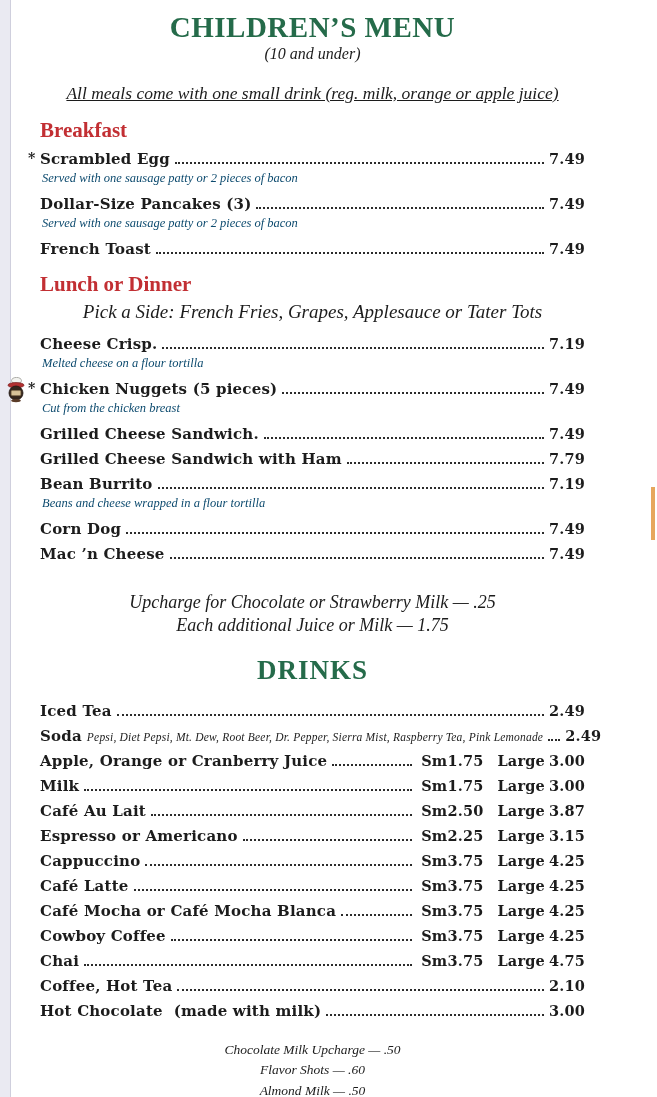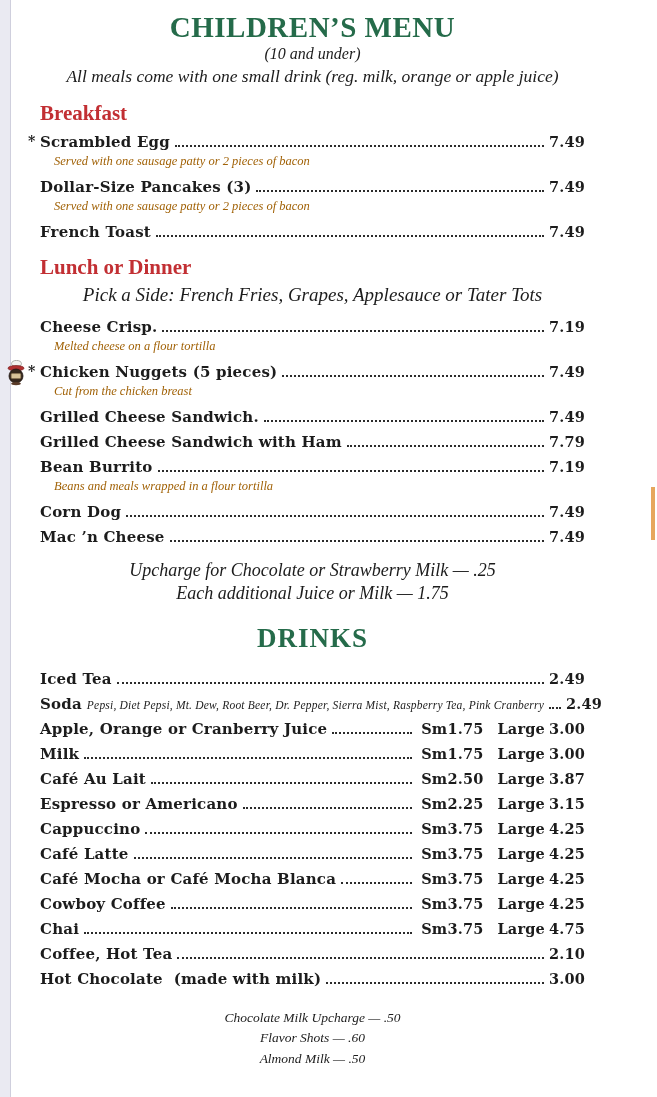--- a/index.html
+++ b/index.html
@@ -7,46 +7,46 @@
         font-family:"Liberation Serif",serif;color:#1c1c1c;}
   .edge-left{position:absolute;left:0;top:0;width:10px;height:100%;
              background:#eaeaf2;border-right:1px solid #cfcfdd;}
   .edge-right-tick{position:absolute;left:651px;top:487px;width:4px;height:53px;background:#e6a75c;}
   .content{position:relative;margin:0 72px 0 40px;padding-top:12px;}
 
   
   .menu-header{text-align:center;}
   .menu-title{color:var(--green);font:bold 29px "Liberation Serif",serif;letter-spacing:.5px;line-height:1.1;}
   .menu-subtitle{font:italic 16px "Liberation Serif",serif;margin-top:1px;}
-  .menu-note{font:italic 17.5px "Liberation Serif",serif;margin-top:3px;}
+  .menu-note{font:italic 17.5px "Liberation Serif",serif;margin-top:20px;text-decoration:underline;}
 
   
   .section-heading{color:var(--red);font:bold 21px "Liberation Serif",serif;margin:14px 0 4px 0;}
   .menu-section.drinks .section-heading{color:var(--green);text-align:center;font-size:27px;
       letter-spacing:1px;margin:18px 0 16px 0;}
   .section-subheading{font:italic 19px "Liberation Serif",serif;text-align:center;margin:2px 0 12px 0;}
 
   
   .row{position:relative;display:flex;align-items:baseline;
        font:bold 15px "DejaVu Serif",serif;letter-spacing:.2px;margin:7px 0;}
   .row .name{white-space:pre-wrap;}
   .row .detail{font:italic 11.5px "Liberation Serif",serif;font-weight:normal;margin-left:5px;white-space:nowrap;}
   .star{position:absolute;left:-12px;top:0;font:bold 14px "DejaVu Serif",serif;}
   .sig{position:absolute;left:-34px;top:-3px;width:20px;height:26px;}
   .leader{flex:1;margin:0 5px;border-bottom:2px dotted #2b2b2b;align-self:flex-end;margin-bottom:4px;min-width:12px;}
   .price{min-width:34px;text-align:right;font-size:14.5px;}
   .sm-label{margin-left:4px;font-size:14.5px;}
   .sm-price{width:36px;text-align:right;font-size:14.5px;}
   .large-label{margin-left:14px;font-size:14.5px;}
   .large-price{width:40px;text-align:right;font-size:14.5px;}
-  .desc{font:italic 12.5px "Liberation Serif",serif;color:#a16207;margin:-4px 0 9px 14px;}
+  .desc{font:italic 12.5px "Liberation Serif",serif;color:#0c4a6e;margin:-4px 0 9px 2px;}
 
   
   .footnotes{text-align:center;}
-  .menu-section.lunch-dinner .footnotes{margin-top:13px;}
+  .menu-section.lunch-dinner .footnotes{margin-top:28px;}
   .menu-section.lunch-dinner .footnote{font:italic 18px "Liberation Serif",serif;line-height:23px;}
   .menu-section.drinks .footnotes{margin-top:20px;}
   .menu-section.drinks .footnote{font:italic 13.5px "Liberation Serif",serif;line-height:20.5px;}
 </style>
 </head>
 <body>
 
 <div class="page" style="--green: #256b4a; --red: #c22f33;">
   <div class="edge-left"></div>
   <div class="edge-right-tick"></div>
@@ -111,21 +111,21 @@
           <div class="row">
             <span class="name">Grilled Cheese Sandwich with Ham</span>
             <span class="leader"></span>
             <span class="price">7.79</span>
           </div>
           <div class="row">
             <span class="name">Bean Burrito</span>
             <span class="leader"></span>
             <span class="price">7.19</span>
           </div>
-          <div class="desc">Beans and meals wrapped in a flour tortilla</div>
+          <div class="desc">Beans and cheese wrapped in a flour tortilla</div>
           <div class="row">
             <span class="name">Corn Dog</span>
             <span class="leader"></span>
             <span class="price">7.49</span>
           </div>
           <div class="row">
             <span class="name">Mac ’n Cheese</span>
             <span class="leader"></span>
             <span class="price">7.49</span>
           </div>
@@ -136,21 +136,21 @@
         </section>
         <section class="menu-section drinks">
           <h2 class="section-heading">DRINKS</h2>
           <div class="row">
             <span class="name">Iced Tea</span>
             <span class="leader"></span>
             <span class="price">2.49</span>
           </div>
           <div class="row">
             <span class="name">Soda</span>
-            <span class="detail">Pepsi, Diet Pepsi, Mt. Dew, Root Beer, Dr. Pepper, Sierra Mist, Raspberry Tea, Pink Cranberry</span>
+            <span class="detail">Pepsi, Diet Pepsi, Mt. Dew, Root Beer, Dr. Pepper, Sierra Mist, Raspberry Tea, Pink Lemonade</span>
             <span class="leader"></span>
             <span class="price">2.49</span>
           </div>
           <div class="row">
             <span class="name">Apple, Orange or Cranberry Juice</span>
             <span class="leader"></span>
             <span class="sm-label">Sm</span>
             <span class="sm-price">1.75</span>
             <span class="large-label">Large</span>
             <span class="large-price">3.00</span>

